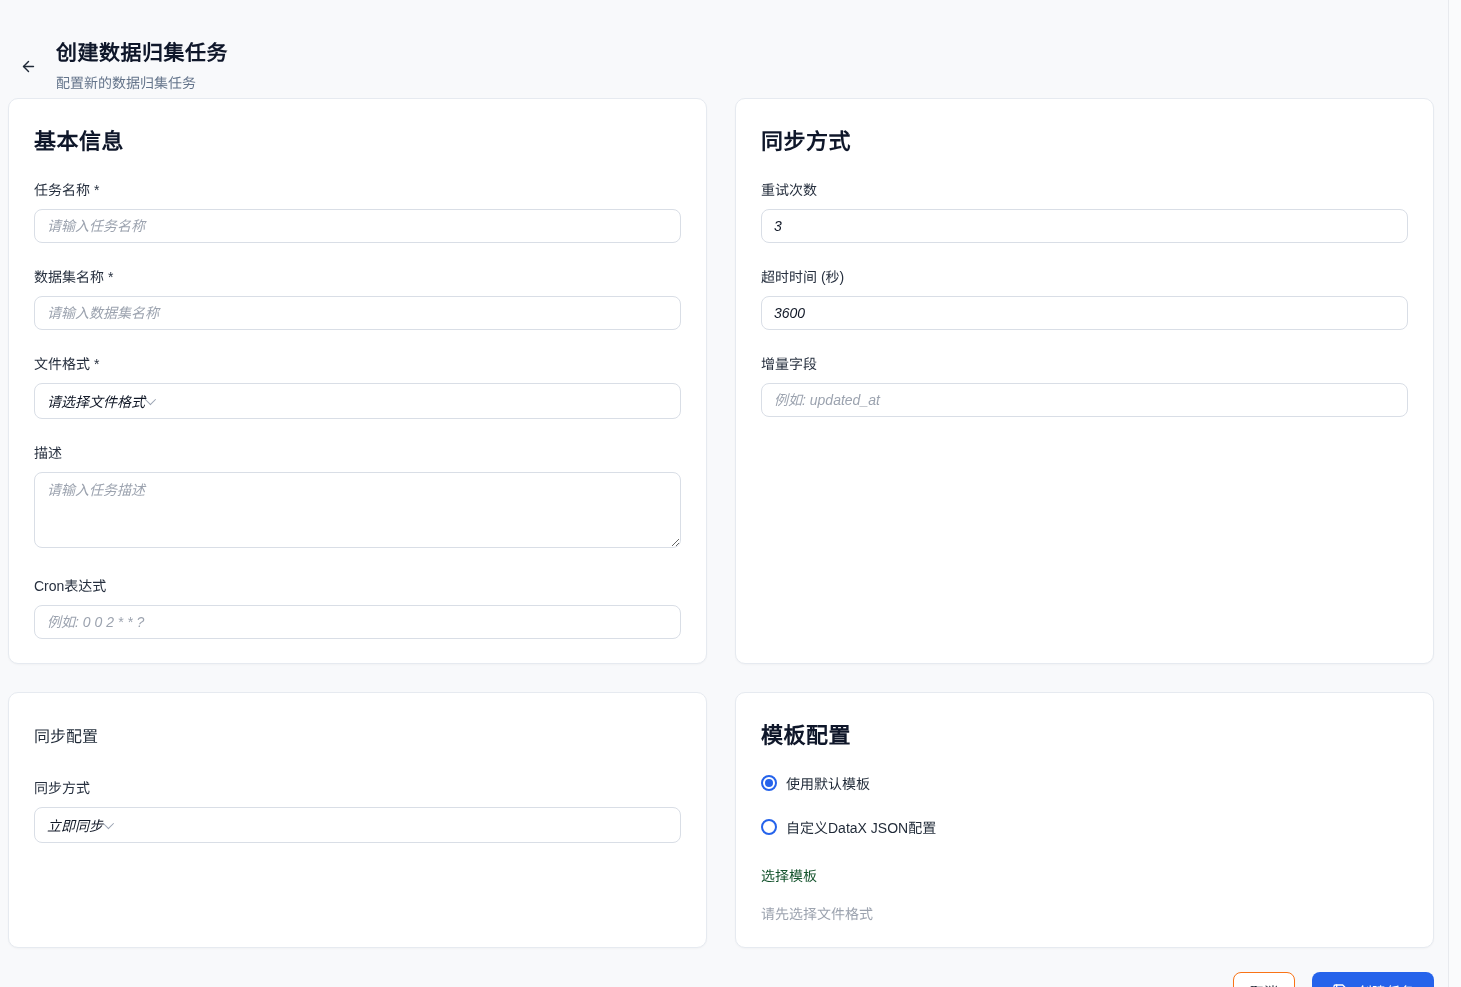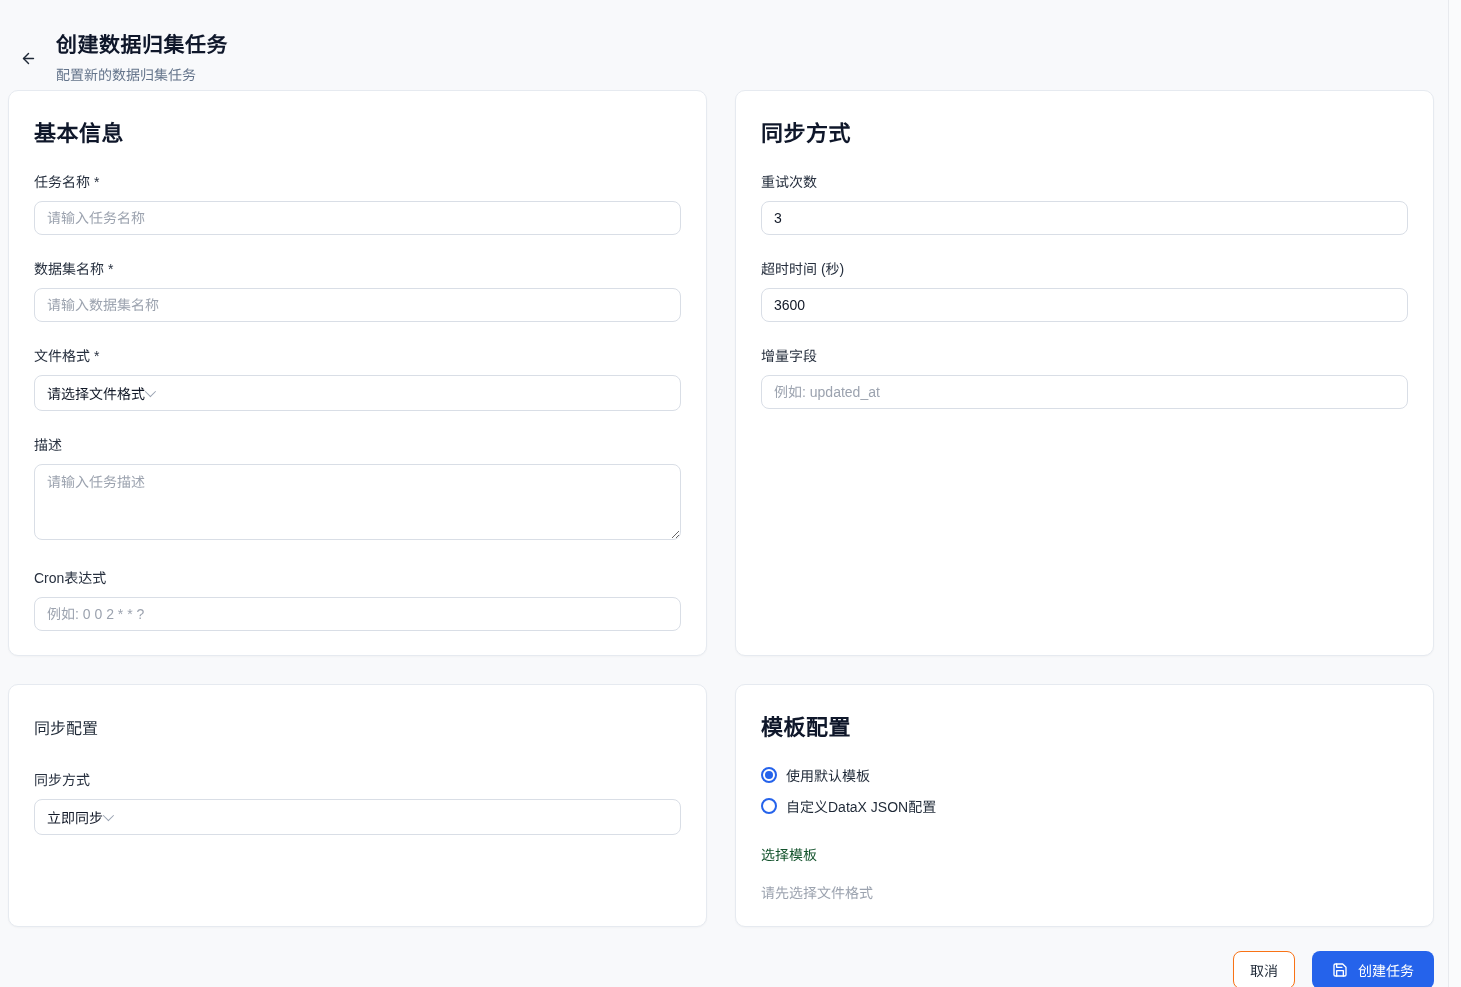--- a/index.html
+++ b/index.html
@@ -14,20 +14,21 @@
   .page {
     padding: 0 27px 0 8px;
   }
   
   .header {
     display: flex;
     align-items: center;
     padding: 22px 0 0 6px;
     height: 90px;
     gap: 14px;
+    margin-top: 8px;
   }
   .back-btn {
     background: transparent;
     border: none;
     cursor: pointer;
     color: #1f2937;
     width: 28px; height: 28px;
     display: flex; align-items: center; justify-content: center;
     margin-top: 4px;
   }
@@ -85,20 +86,21 @@
   .input, .textarea, .select {
     width: 100%;
     font-family: inherit;
     font-size: 14px;
     color: #111827;
     background: #ffffff;
     border: 1px solid #d9dee6;
     border-radius: 8px;
     padding: 8px 12px;
     outline: none;
+    font-style: italic;
   }
   .input { height: 34px; }
   .input::placeholder, .textarea::placeholder { color: #9ca3af; }
   .textarea {
     height: 76px;
     resize: both;
     line-height: 1.4;
   }
   .select {
     height: 36px;
@@ -115,21 +117,21 @@
     flex: 0 0 auto;
     margin-right: 4px;
   }
   
   .radio-group { margin-bottom: 28px; }
   .radio-row {
     display: flex;
     align-items: center;
     gap: 9px;
     cursor: pointer;
-    margin-bottom: 11px;
+    margin-bottom: 24px;
     font-size: 14px;
     color: #1f2937;
   }
   .radio-row:last-child { margin-bottom: 0; }
   .radio {
     width: 16px; height: 16px;
     border-radius: 50%;
     border: 2px solid #2563eb;
     display: inline-flex;
     align-items: center;

